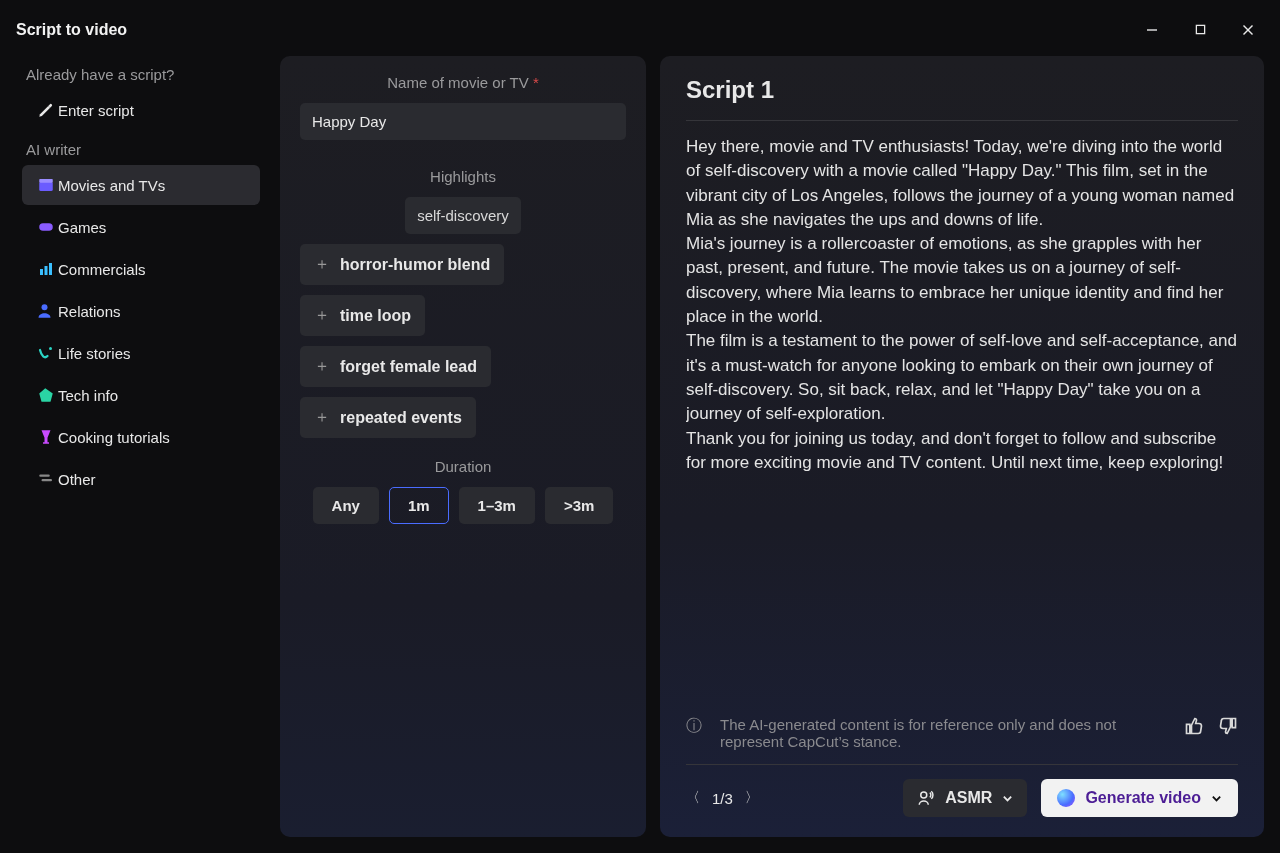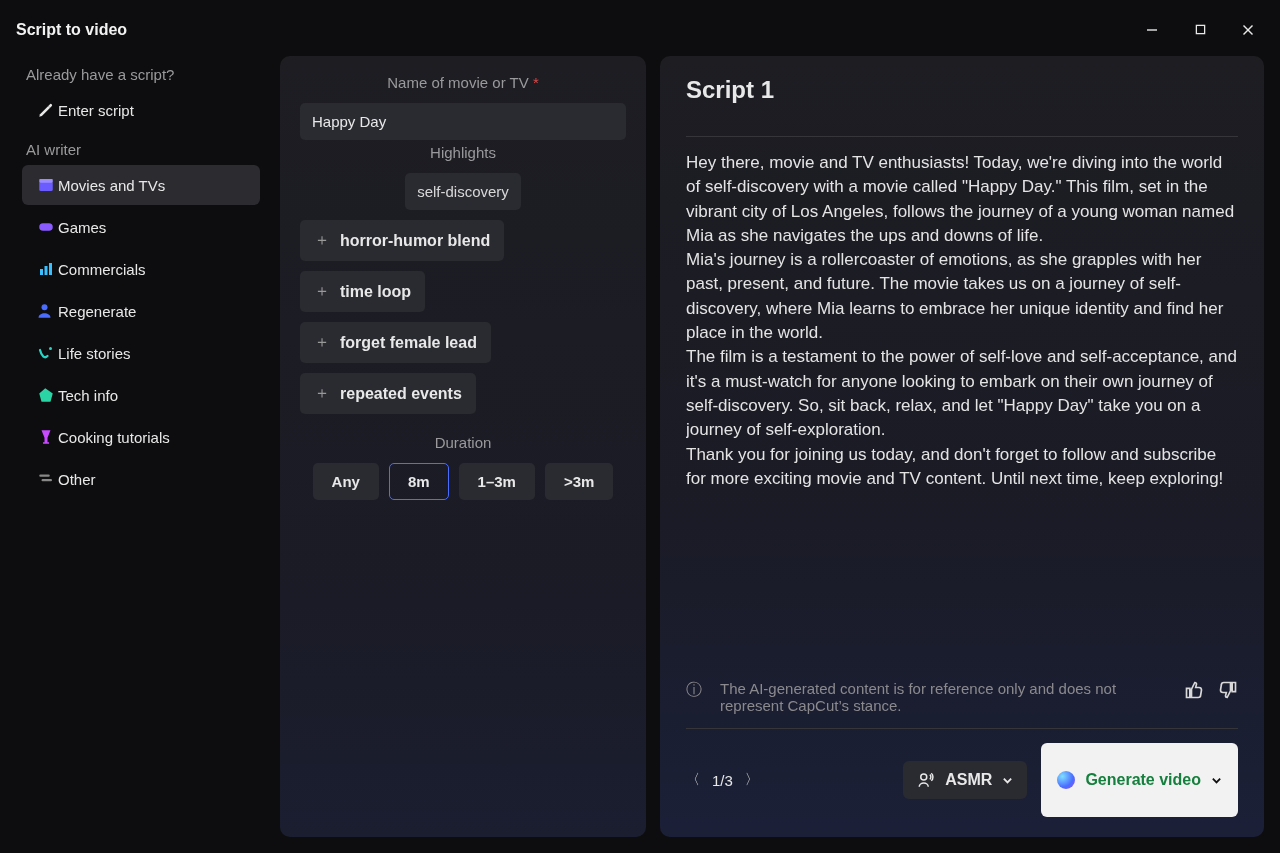--- a/index.html
+++ b/index.html
@@ -68,21 +68,21 @@
 .field-label { color: #9a9a9c; font-size: 15px; margin-bottom: 12px; }
 .req { color: #d94a4a; }
 .text-input {
   background: #2a2b30;
   border: none;
   border-radius: 5px;
   padding: 10px 12px;
   color: #e8e8e8;
   font-size: 15px;
   width: 100%;
-  margin-bottom: 4px;
+  margin-bottom: 28px;
 }
 .tag-primary {
   background: #2a2b30;
   border-radius: 5px;
   padding: 10px 12px;
   color: #d8d8d8;
   font-size: 15px;
   margin-bottom: 10px;
 }
 .tag-row { display: flex; flex-wrap: wrap; gap: 10px; margin-bottom: 20px; }
@@ -130,21 +130,21 @@
   flex: 1;
   background: linear-gradient(180deg, #1d1d22 0%, #1a1b26 60%, #1b2038 100%);
   border-radius: 10px;
   padding: 20px 26px;
   display: flex;
   flex-direction: column;
 }
 .script-title {
   font-size: 24px;
   font-weight: 700;
-  padding-bottom: 32px;
+  padding-bottom: 16px;
   margin-bottom: 14px;
   border-bottom: 1px solid #35353a;
 }
 .script-body {
   font-size: 17px;
   line-height: 1.43;
   color: #e4e4e4;
   flex: 1;
   overflow-y: auto;
   white-space: pre-line;
@@ -174,23 +174,23 @@
   padding: 10px 14px;
   display: flex;
   align-items: center;
   gap: 10px;
   font-size: 16px;
   font-weight: 700;
   cursor: pointer;
 }
 .gen-btn {
   background: #f2f2f2;
-  color: #15803d;
+  color: #4c1d95;
   border-radius: 6px;
-  padding: 28px 16px;
+  padding: 10px 16px;
   display: flex;
   align-items: center;
   gap: 10px;
   font-size: 16px;
   font-weight: 600;
   cursor: pointer;
 }
 .orb { width: 18px; height: 18px; border-radius: 50%; background: radial-gradient(circle at 30% 30%, #7edfff, #4a6cff 60%, #a84aff); }
 .info-icon { color: #8a8a8e; font-size: 16px; }
 svg { display: block; }
@@ -261,21 +261,21 @@
       </span>
       <span>Commercials</span>
     </div>
     <div class="sidebar-item">
       <span class="sidebar-icon">
         <svg width="18" height="18" viewBox="0 0 24 24">
             <circle cx="10" cy="7" r="4" fill="#4a6cff"></circle>
             <path d="M2 21c0-4 4-6 8-6s8 2 8 6" fill="#4a6cff"></path>
           </svg>
       </span>
-      <span>Regenerate</span>
+      <span>Relations</span>
     </div>
     <div class="sidebar-item">
       <span class="sidebar-icon">
         <svg width="18" height="18" viewBox="0 0 24 24">
             <path d="M4 8c2 8 6 12 10 8" stroke="#2ad4c4" stroke-width="3" fill="none" stroke-linecap="round"></path>
             <circle cx="18" cy="6" r="2" fill="#2ad4c4"></circle>
           </svg>
       </span>
       <span>Life stories</span>
     </div>
@@ -329,21 +329,21 @@
         </div>
       <div class="tag-chip">
           <span class="plus">＋</span>
           <span>repeated events</span>
         </div>
     </div>
 
     <div class="field-label">Duration</div>
     <div class="duration-row">
       <button class="duration-btn">Any</button>
-      <button class="duration-btn active">8m</button>
+      <button class="duration-btn active">1m</button>
       <button class="duration-btn">1–3m</button>
       <button class="duration-btn">&gt;3m</button>
     </div>
 
     <div class="grow"></div>
 
   </div>
 
   <div class="right">
     <div class="script-title">Script 1</div>

